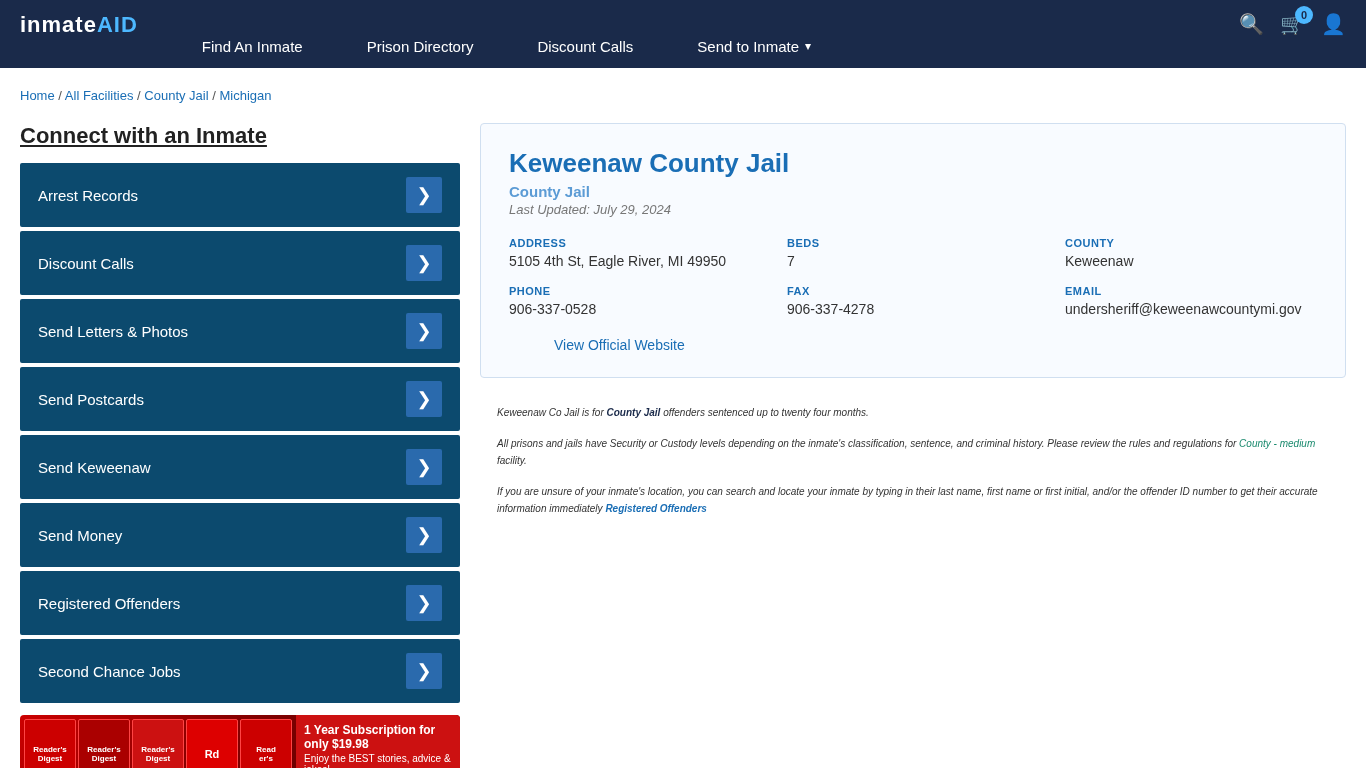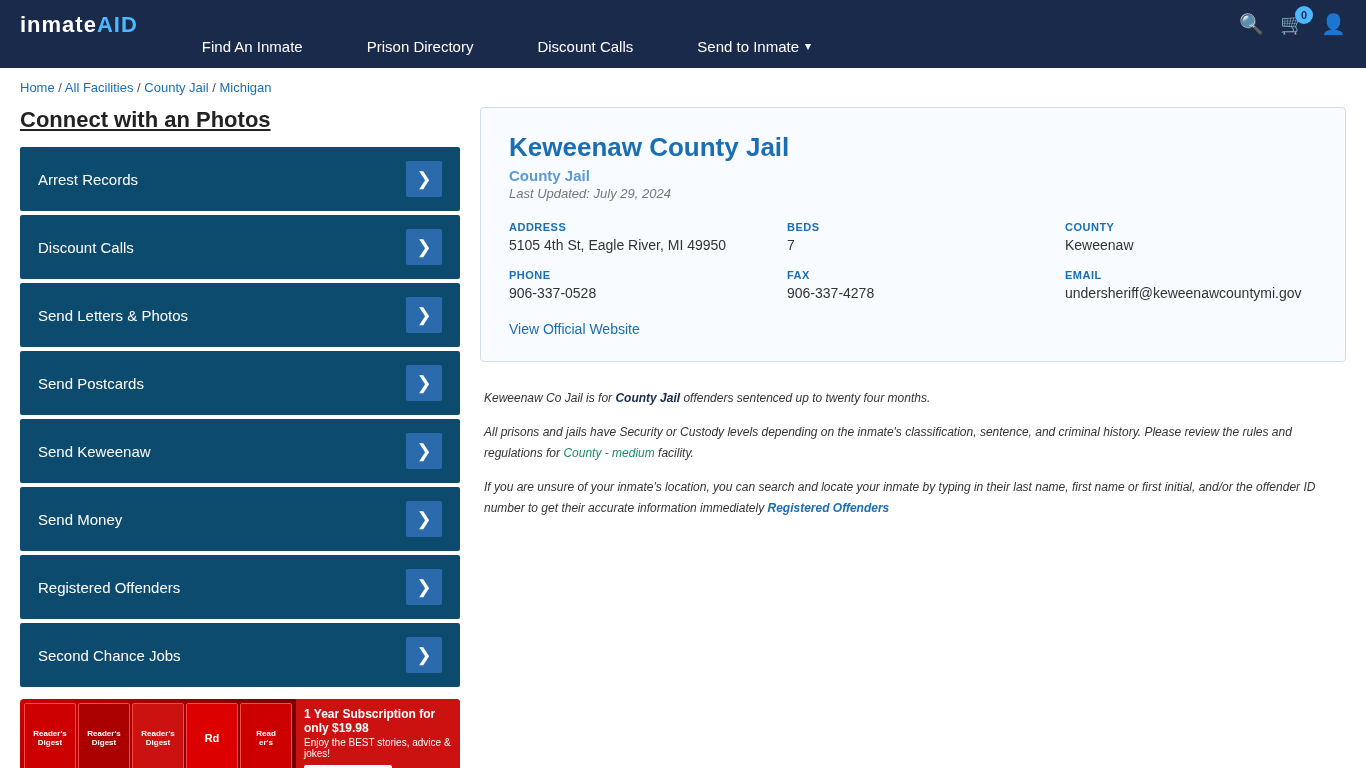--- a/index.html
+++ b/index.html
@@ -79,21 +79,21 @@
       height: 18px;
       font-size: 11px;
       font-weight: bold;
       display: flex;
       align-items: center;
       justify-content: center;
     }
 
     
     .breadcrumb {
-      padding: 12px 20px;
+      padding: 20px 20px;
       font-size: 13px;
     }
     .breadcrumb a {
       color: #1a6eb5;
       text-decoration: none;
     }
     .breadcrumb span { color: #555; }
 
     
     .main-container {
@@ -254,27 +254,29 @@
       font-size: 14px;
       color: #333;
     }
     .facility-website {
       margin-top: 20px;
     }
     .facility-website a {
       color: #1a6eb5;
       text-decoration: none;
       font-size: 14px;
+      margin-left: 45px;
     }
 
     
     .description {
       padding: 10px 4px;
       line-height: 1.7;
-      font-size: 12px;
+      font-size: 10px;
+      margin-left: 13px;
     }
     .description p {
       margin-bottom: 14px;
       font-style: italic;
       color: #333;
     }
     .description .bold-link {
       font-weight: bold;
       color: #1a2a4a;
       text-decoration: none;
@@ -332,21 +334,21 @@
   <a href="#">All Facilities</a>
   <span> / </span>
   <a href="#">County Jail</a>
   <span> / </span>
   <a href="#">Michigan</a>
 </div>
 
 <div class="main-container">
 
   <aside class="sidebar">
-    <h2 class="sidebar-title">Connect with an Photos</h2>
+    <h2 class="sidebar-title">Connect with an Inmate</h2>
 
     <button class="sidebar-btn">
       <span>Arrest Records</span>
       <span class="sidebar-btn-arrow">❯</span>
     </button>
     <button class="sidebar-btn">
       <span>Discount Calls</span>
       <span class="sidebar-btn-arrow">❯</span>
     </button>
     <button class="sidebar-btn">

